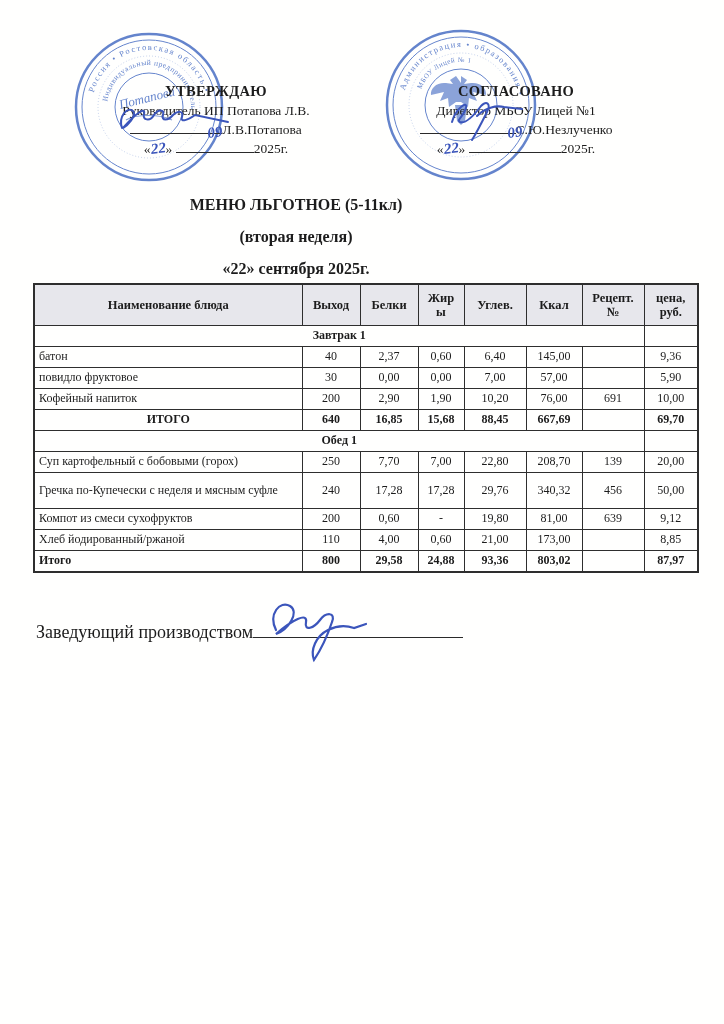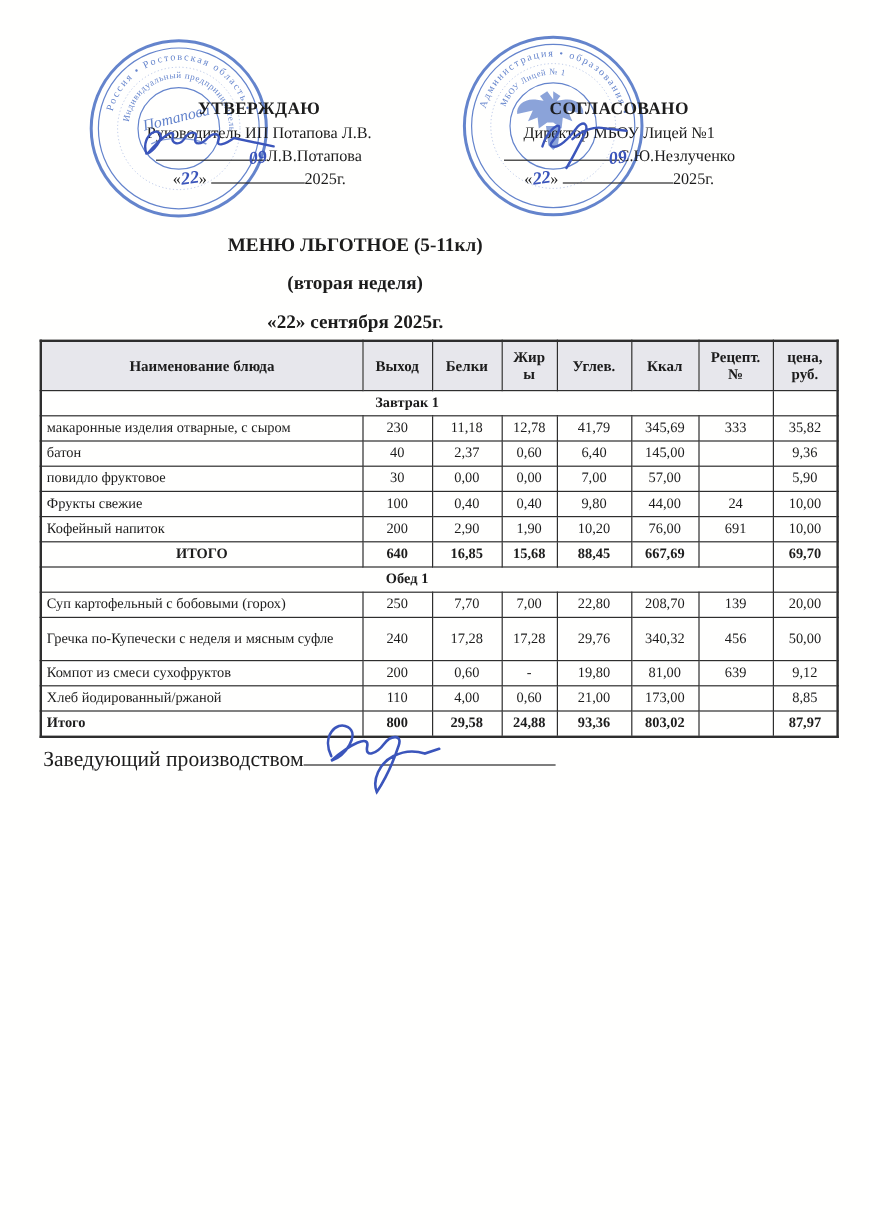--- a/index.html
+++ b/index.html
@@ -155,58 +155,38 @@
         <th>цена,
 руб.</th>
       </tr>
     </thead>
     <tbody>
       <tr class="section-row">
         <td colspan="7">Завтрак 1</td>
         <td></td>
       </tr>
       <tr>
-        <td class="cell-name">макаронные изделия отварные, с сыром</td>
-        <td class="num">230</td>
-        <td class="num">11,18</td>
-        <td class="num">12,78</td>
-        <td class="num">41,79</td>
-        <td class="num">345,69</td>
-        <td class="num">333</td>
-        <td class="cell-price">35,82</td>
-      </tr>
-      <tr>
         <td class="cell-name">батон</td>
         <td class="num">40</td>
         <td class="num">2,37</td>
         <td class="num">0,60</td>
         <td class="num">6,40</td>
         <td class="num">145,00</td>
         <td class="num"></td>
         <td class="cell-price">9,36</td>
       </tr>
       <tr>
         <td class="cell-name">повидло фруктовое</td>
         <td class="num">30</td>
         <td class="num">0,00</td>
         <td class="num">0,00</td>
         <td class="num">7,00</td>
         <td class="num">57,00</td>
         <td class="num"></td>
         <td class="cell-price">5,90</td>
-      </tr>
-      <tr>
-        <td class="cell-name">Фрукты свежие</td>
-        <td class="num">100</td>
-        <td class="num">0,40</td>
-        <td class="num">0,40</td>
-        <td class="num">9,80</td>
-        <td class="num">44,00</td>
-        <td class="num">24</td>
-        <td class="cell-price">10,00</td>
       </tr>
       <tr>
         <td class="cell-name">Кофейный напиток</td>
         <td class="num">200</td>
         <td class="num">2,90</td>
         <td class="num">1,90</td>
         <td class="num">10,20</td>
         <td class="num">76,00</td>
         <td class="num">691</td>
         <td class="cell-price">10,00</td>

